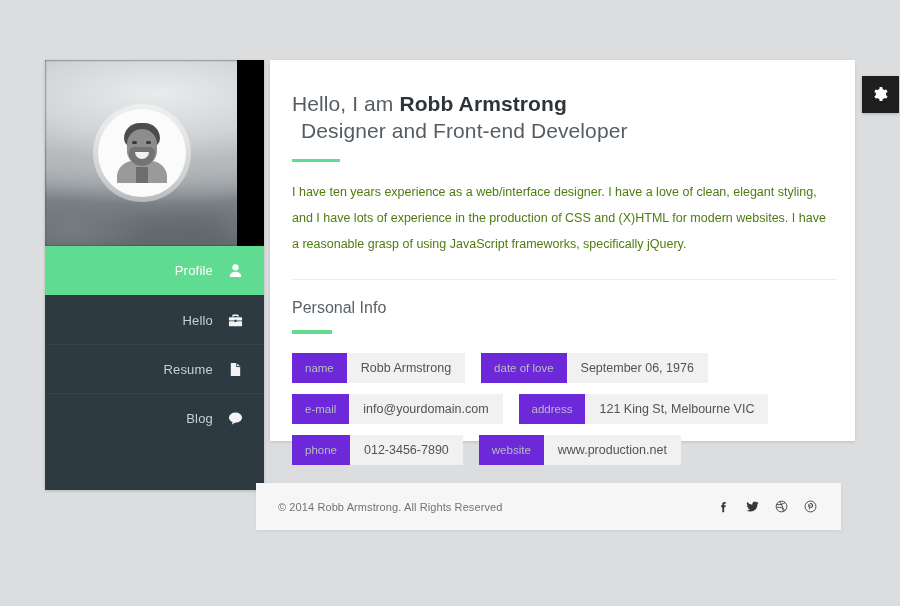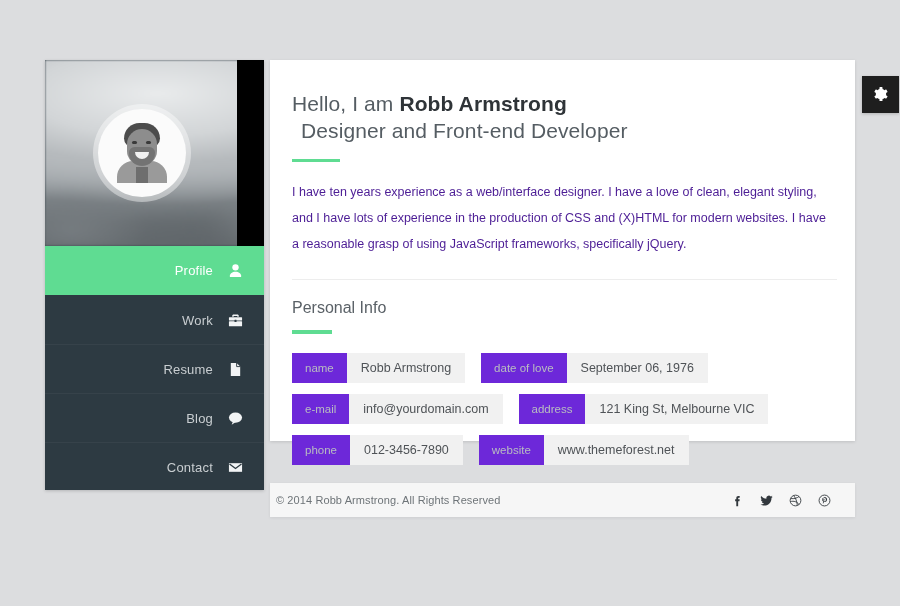--- a/index.html
+++ b/index.html
@@ -232,21 +232,21 @@
     height: 3px;
     background: #5fdc92;
     margin-top: 13px;
   }
   .accent-bar.thick { height: 4px; width: 40px; }
 
   .bio {
     margin-top: 17px;
     font-size: 12.5px;
     line-height: 2.08;
-    color: #4c1d95;
+    color: #4d7c0f;
     max-width: 545px;
   }
 
   .divider {
     margin-top: 22px;
     height: 1px;
     background: #ededed;
     width: 545px;
   }
 
@@ -289,29 +289,29 @@
     padding: 0 14px;
     background: #f1f1f1;
     color: #4f5357;
     font-size: 12.5px;
     white-space: nowrap;
   }
 
   
   .footer {
     position: absolute;
-    left: 270px;
+    left: 256px;
     top: 483px;
     width: 585px;
-    height: 34px;
+    height: 47px;
     background: #f6f6f6;
     display: flex;
     align-items: center;
     justify-content: space-between;
-    padding: 0 24px 0 6px;
+    padding: 0 24px 0 22px;
     box-shadow: 0 1px 3px rgba(0,0,0,0.07);
   }
 
   .copyright {
     font-size: 11px;
     color: #6e7478;
     letter-spacing: .1px;
   }
 
   .social {
@@ -376,21 +376,21 @@
         <span class="nav-label">Profile</span>
         <span class="nav-icon">
           <svg width="15" height="15" viewBox="0 0 16 16" fill="currentColor">
             <circle cx="8" cy="4.6" r="3.4"></circle>
             <path d="M8 9.2c-3.4 0-6 1.9-6 4.2V15h12v-1.6c0-2.3-2.6-4.2-6-4.2z"></path>
           </svg>
         </span>
       </div>
 
       <div class="nav-item">
-        <span class="nav-label">Work</span>
+        <span class="nav-label">Hello</span>
         <span class="nav-icon">
           <svg width="15" height="15" viewBox="0 0 16 16" fill="currentColor">
             <path d="M6 1.5h4c.83 0 1.5.67 1.5 1.5v1h-1.6V3.2H6.1V4H4.5V3c0-.83.67-1.5 1.5-1.5z"></path>
             <rect x="1" y="4.4" width="14" height="3.6" rx="0.6"></rect>
             <rect x="1" y="8.8" width="14" height="5.4" rx="0.6"></rect>
             <rect x="6.9" y="7.1" width="2.2" height="2.6" rx="0.4" fill="#2d3a42"></rect>
           </svg>
         </span>
       </div>
 
@@ -410,29 +410,20 @@
       <div class="nav-item">
         <span class="nav-label">Blog</span>
         <span class="nav-icon">
           <svg width="15" height="15" viewBox="0 0 16 16" fill="currentColor">
             <ellipse cx="8" cy="7" rx="7" ry="5.4"></ellipse>
             <path d="M5.2 11.2l-1.3 3.5 4-2.6z"></path>
           </svg>
         </span>
       </div>
 
-      <div class="nav-item">
-        <span class="nav-label">Contact</span>
-        <span class="nav-icon">
-          <svg width="15" height="15" viewBox="0 0 16 16" fill="none" stroke="currentColor" stroke-width="1.3">
-            <rect x="1" y="3.4" width="14" height="9.2" fill="currentColor" stroke="none"></rect>
-            <path d="M1.6 4.2L8 9.1l6.4-4.9" stroke="#2d3a42" stroke-width="1.4"></path>
-          </svg>
-        </span>
-      </div>
 
     </nav>
   </div>
 
   <div class="card">
 
     <h1 class="title"><span>Hello, I am </span><strong>Robb Armstrong</strong></h1>
 
     <h2 class="subtitle">Designer and Front-end Developer</h2>
 
@@ -469,21 +460,21 @@
         </div>
       </div>
 
       <div class="field-row">
         <div class="field">
           <span class="field-label">phone</span>
           <span class="field-value">012-3456-7890</span>
         </div>
         <div class="field">
           <span class="field-label">website</span>
-          <span class="field-value">www.themeforest.net</span>
+          <span class="field-value">www.production.net</span>
         </div>
       </div>
 
     </div>
   </div>
 
   <div class="footer">
     <span class="copyright">© 2014 Robb Armstrong. All Rights Reserved</span>
     <div class="social">
 

